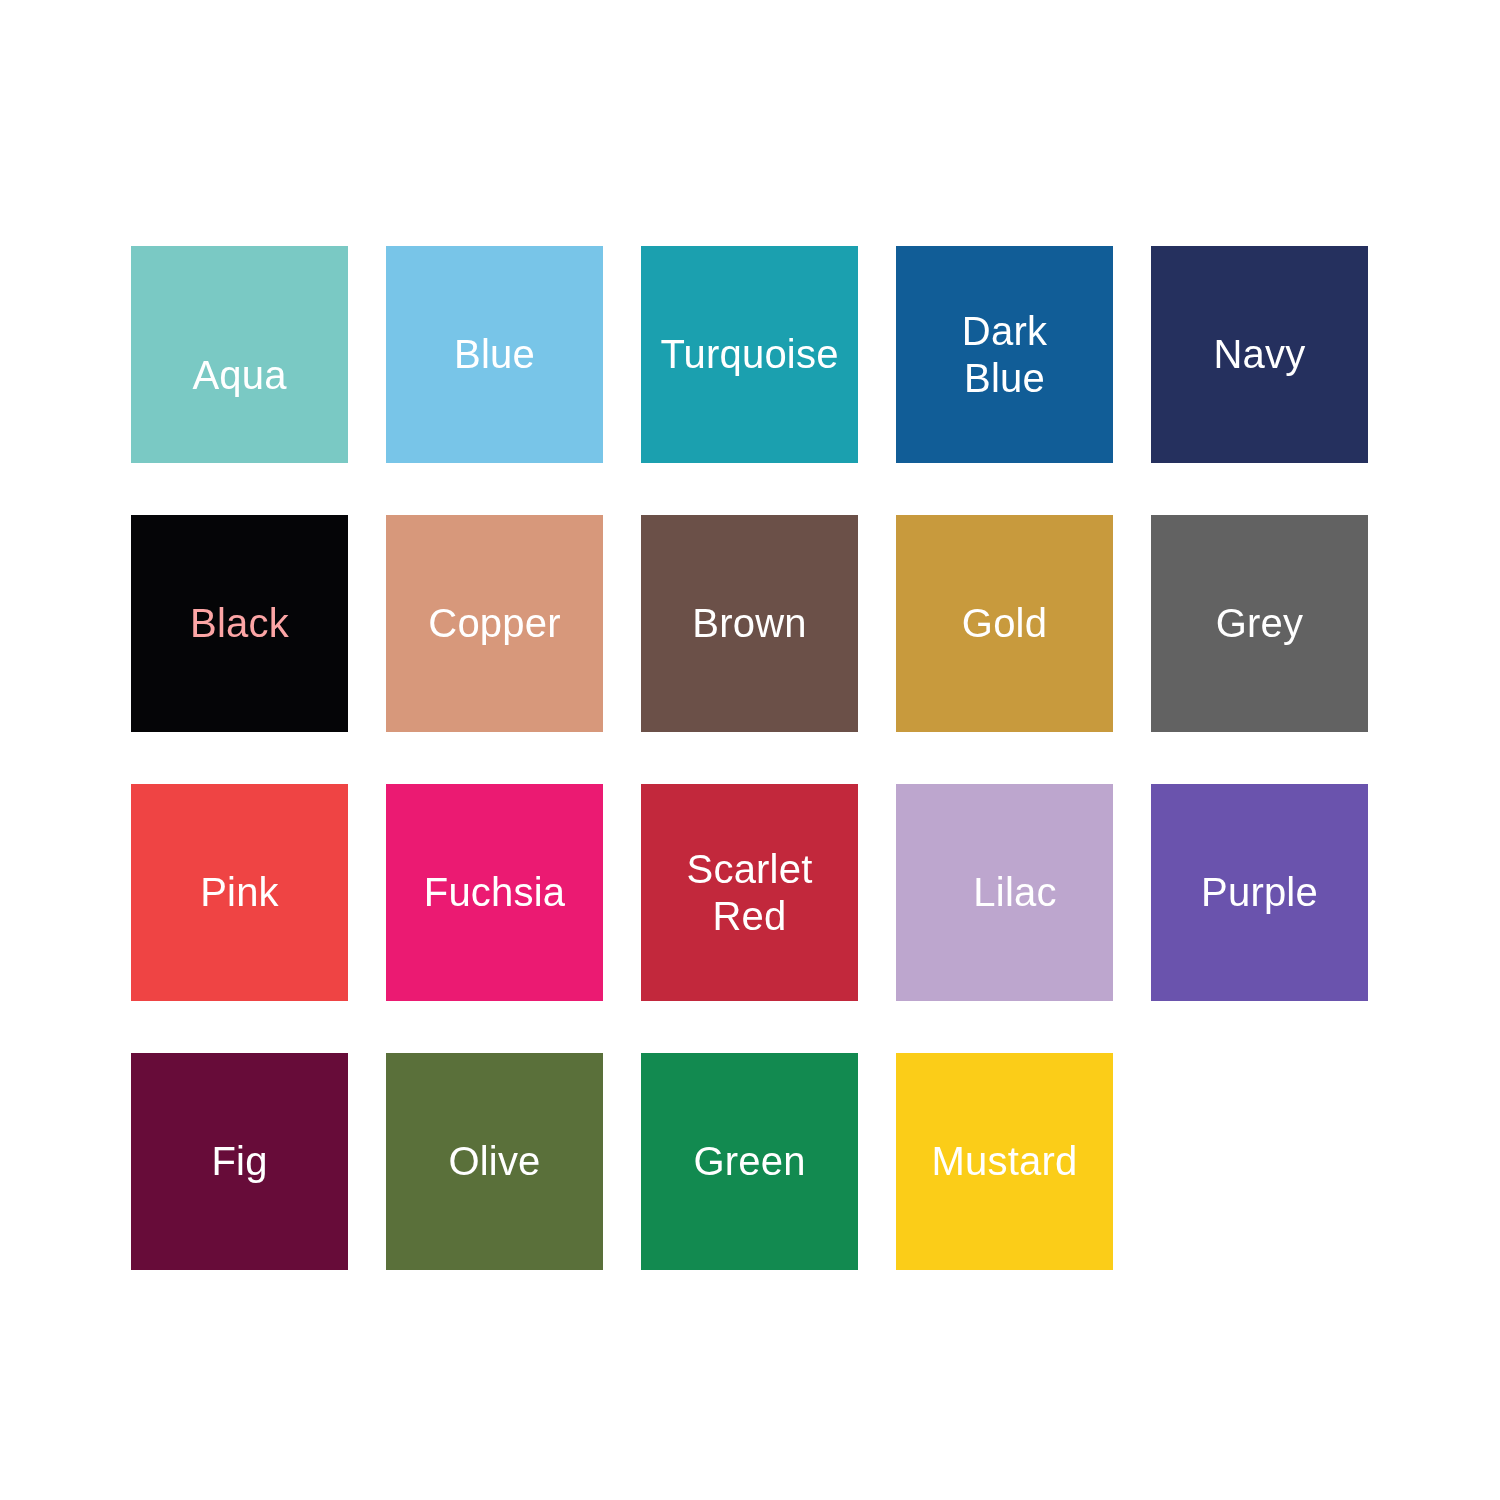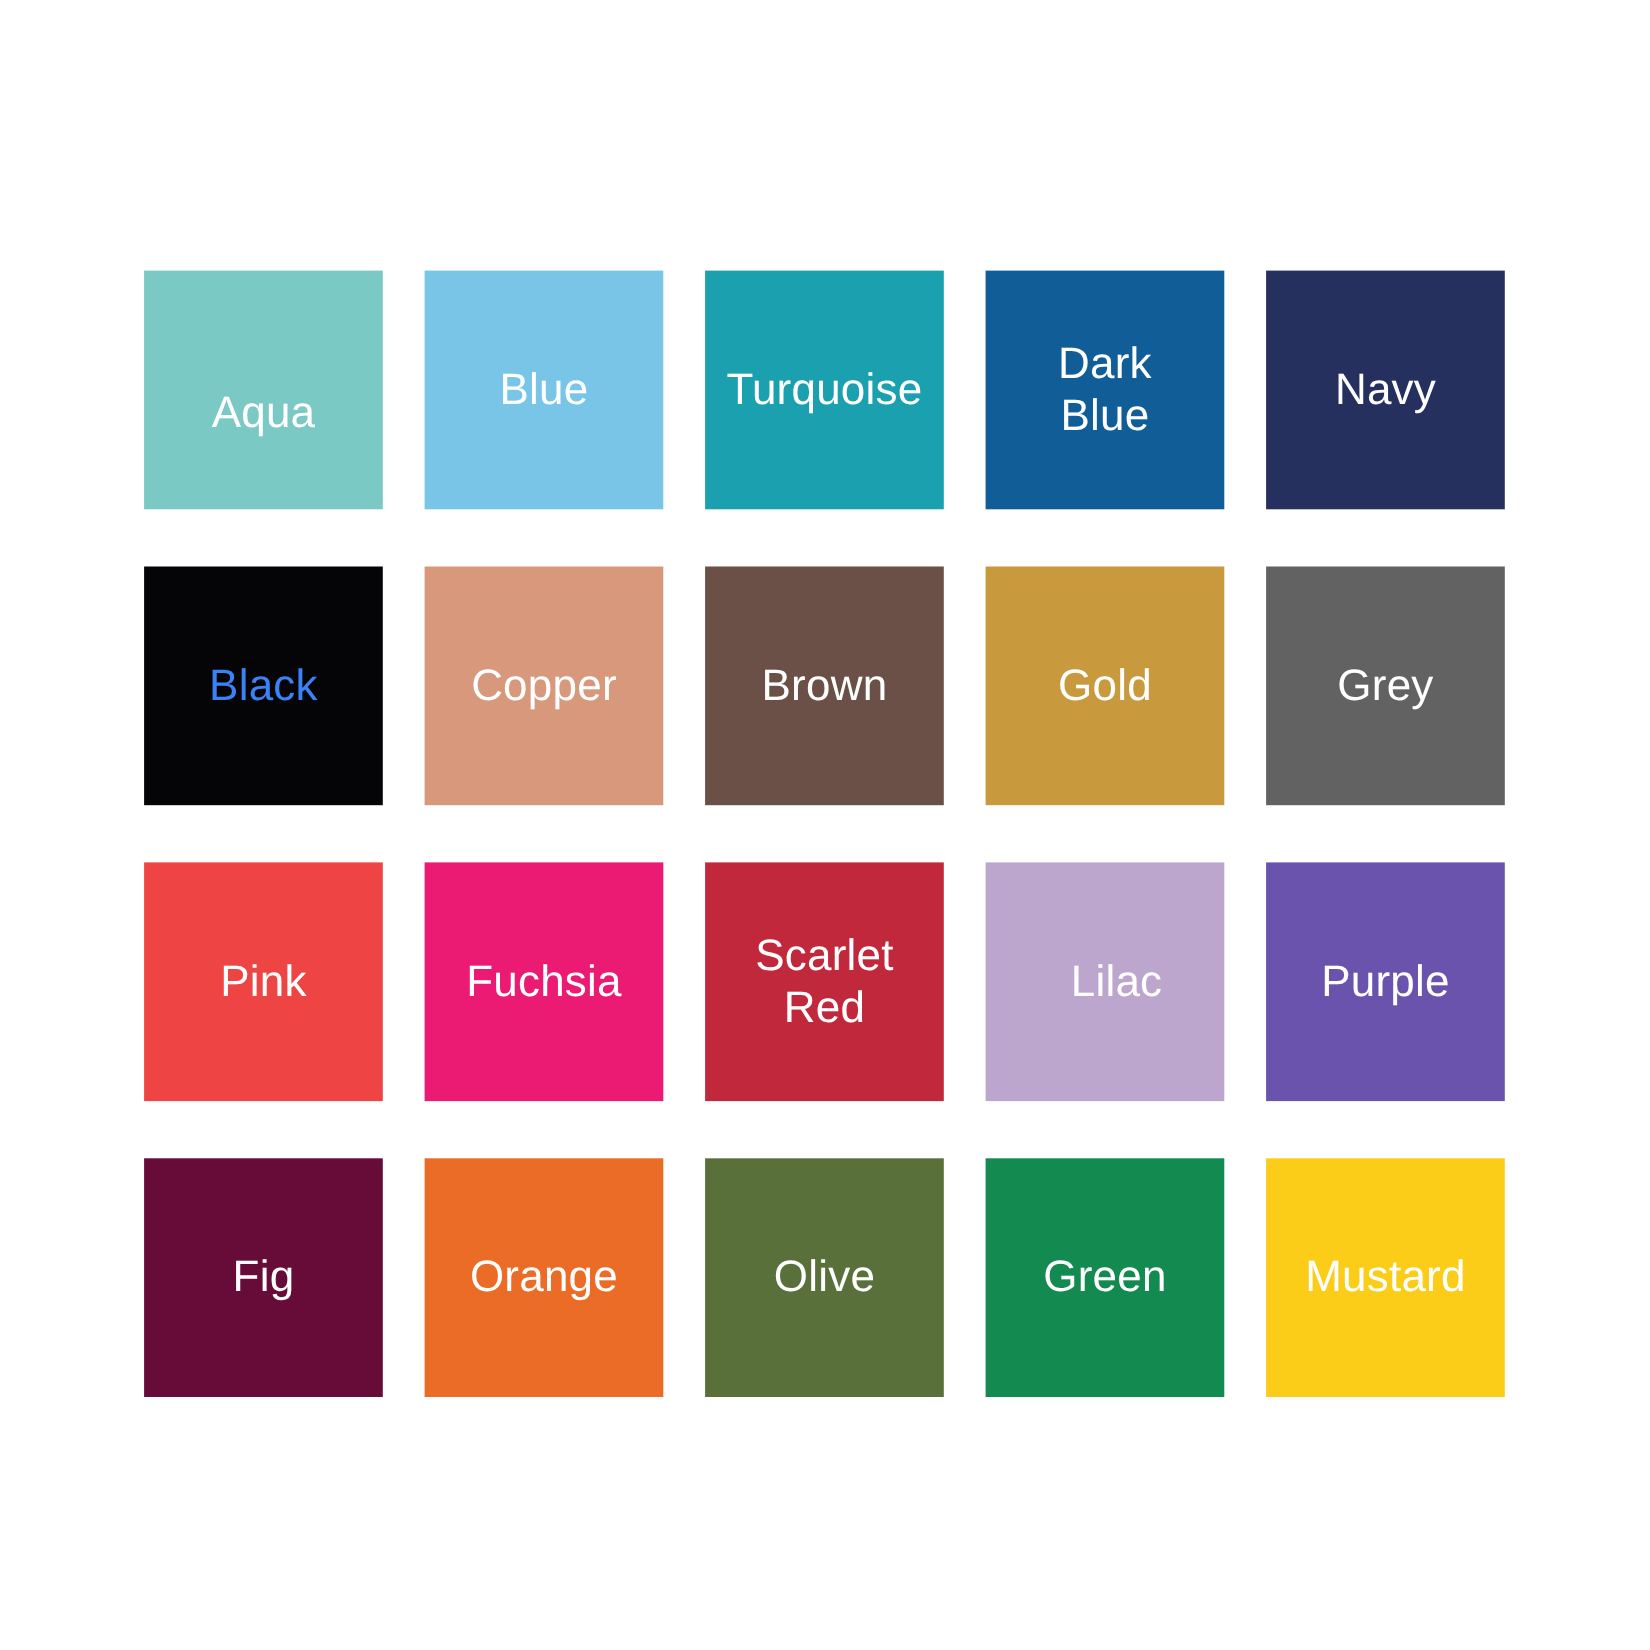--- a/index.html
+++ b/index.html
@@ -62,21 +62,21 @@
       <span class="swatch-label" style="color: rgb(255, 255, 255);">Turquoise</span>
     </div>
     <div class="swatch" style="background: rgb(17, 93, 151);">
       <span class="swatch-label" style="color: rgb(255, 255, 255);">Dark
 Blue</span>
     </div>
     <div class="swatch" style="background: rgb(37, 48, 94);">
       <span class="swatch-label" style="color: rgb(255, 255, 255);">Navy</span>
     </div>
     <div class="swatch" style="background: rgb(5, 5, 7);">
-      <span class="swatch-label" style="color: #3b82f6;">Black</span>
+      <span class="swatch-label" style="color: #fca5a5;">Black</span>
     </div>
     <div class="swatch" style="background: rgb(215, 152, 123);">
       <span class="swatch-label" style="color: rgb(255, 255, 255);">Copper</span>
     </div>
     <div class="swatch" style="background: rgb(107, 80, 72);">
       <span class="swatch-label" style="color: rgb(255, 255, 255);">Brown</span>
     </div>
     <div class="swatch" style="background: rgb(200, 154, 61);">
       <span class="swatch-label" style="color: rgb(255, 255, 255);">Gold</span>
     </div>
@@ -95,23 +95,20 @@
     </div>
     <div class="swatch" style="background: rgb(189, 166, 206);">
       <span class="swatch-label" style="color: rgb(255, 255, 255); margin-left: 21px;">Lilac</span>
     </div>
     <div class="swatch" style="background: rgb(106, 83, 173);">
       <span class="swatch-label" style="color: rgb(255, 255, 255);">Purple</span>
     </div>
     <div class="swatch" style="background: rgb(103, 12, 57);">
       <span class="swatch-label" style="color: rgb(255, 255, 255);">Fig</span>
     </div>
-    <div class="swatch" style="background: rgb(234, 108, 39);">
-      <span class="swatch-label" style="color: rgb(255, 255, 255);">Orange</span>
-    </div>
     <div class="swatch" style="background: rgb(90, 112, 58);">
       <span class="swatch-label" style="color: rgb(255, 255, 255);">Olive</span>
     </div>
     <div class="swatch" style="background: rgb(18, 138, 80);">
       <span class="swatch-label" style="color: rgb(255, 255, 255);">Green</span>
     </div>
     <div class="swatch" style="background: rgb(251, 205, 24);">
       <span class="swatch-label" style="color: rgb(255, 255, 255);">Mustard</span>
     </div>
   </div>

